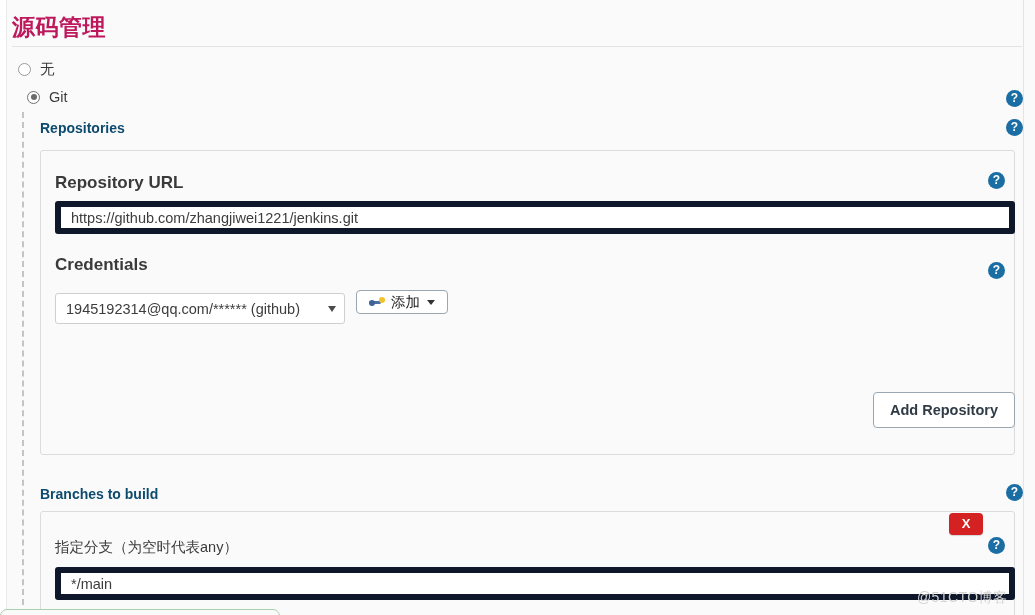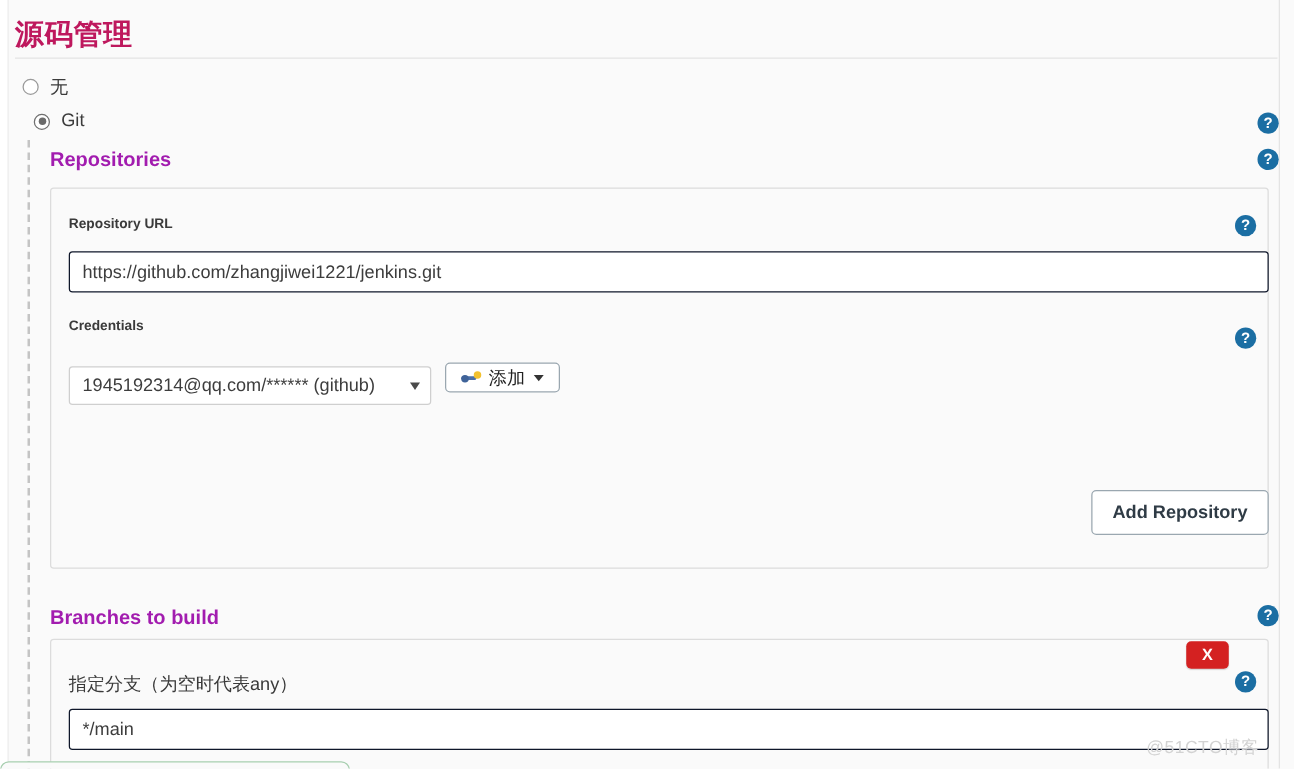--- a/index.html
+++ b/index.html
@@ -94,62 +94,62 @@
   .dashed-rail {
     position: absolute;
     left: 22px; top: 112px;
     width: 0; height: 503px;
     border-left: 2px dashed #c4c4c4;
   }
 
   
   .group-label {
     position: absolute;
-    font-size: 16px;
-    font-weight: bold;
-    color: #a21caf;
+    font-size: 14px;
+    font-weight: bold;
+    color: #0c4a6e;
     white-space: nowrap;
   }
   .group-label.repositories { left: 40px; top: 120px; }
   .group-label.branches     { left: 40px; top: 486px; }
 
   
   .panel {
     position: absolute;
     background: #fafafa;
     border: 1px solid #dcdcdc;
     border-radius: 3px;
     box-sizing: border-box;
   }
   .panel.repositories { left: 40px; top: 150px; width: 975px; height: 305px; }
   .panel.branches     { left: 40px; top: 511px; width: 975px; height: 120px; }
 
   
   .field-label {
     position: absolute;
-    font-size: 11px;
+    font-size: 17px;
     font-weight: bold;
     color: #3a3a3a;
     white-space: nowrap;
   }
   .field-label.repo-url    { left: 55px; top: 173px; }
   .field-label.credentials { left: 55px; top: 255px; }
   .field-label.branch-spec {
     left: 55px; top: 538px;
     font-weight: normal;
     font-size: 14.5px;
     color: #3a3a3a;
   }
 
   
   .text-input {
     position: absolute;
     box-sizing: border-box;
     background: #ffffff;
-    border: 1px solid #0f172a;
+    border: 6px solid #0f172a;
     border-radius: 3px;
     font-family: "Liberation Sans", "DejaVu Sans", sans-serif;
     font-size: 14.5px;
     color: #3d3d3d;
     padding: 4px 10px;
     outline: none;
   }
   .text-input.repo-url {
     left: 55px; top: 201px;
     width: 960px; height: 33px;

